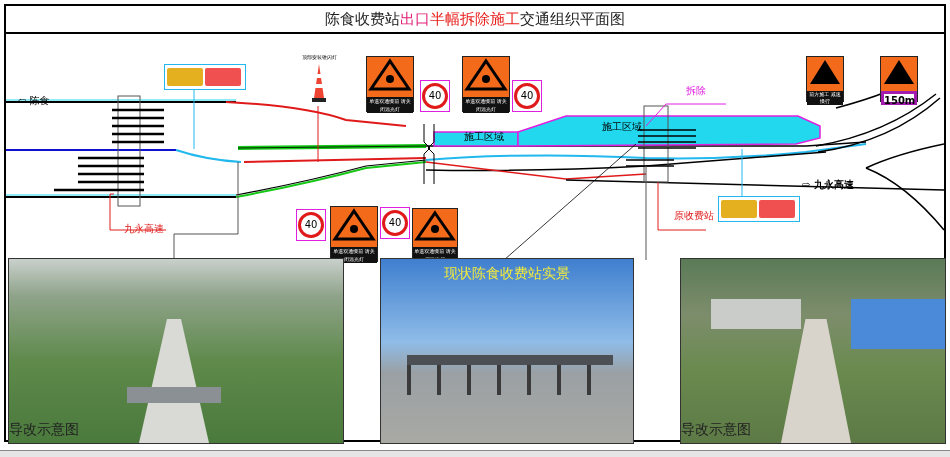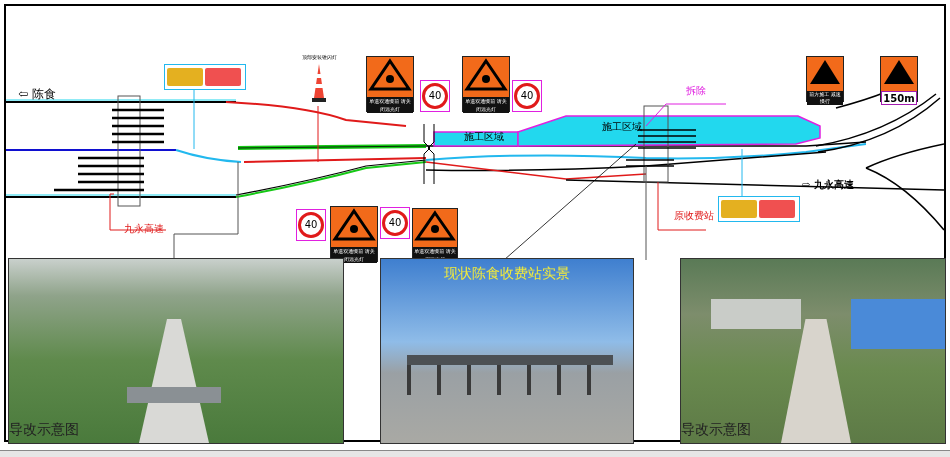--- a/index.html
+++ b/index.html
@@ -13,20 +13,23 @@
   .photo { position:absolute; border:1px solid #333; overflow:hidden; }
   .photo .caption { position:absolute; left:0; right:0; bottom:4px; font-family:"DejaVu Serif", serif; font-size:14px; color:#222; }
   .photo .caption-top { position:absolute; left:0; right:0; top:6px; text-align:center; font-family:"DejaVu Serif", serif; font-size:14px; color:#f2ea3a; }
   .sign { position:absolute; }
   .bottom-strip { position:absolute; left:0; top:450px; width:950px; height:7px; background:#e6e6e6; border-top:1px solid #888; }
 </style>
 </head>
 <body>
 
 <div class="frame">
+  <div class="title-bar">
+    <span>陈食收费站</span><span class="hl">出口</span><span class="hl2">半幅拆除施工</span><span>交通组织平面图</span>
+  </div>
 
   <div class="plan">
     <svg width="938" height="226" viewBox="0 0 938 226">
 
       <line x1="0" y1="68" x2="230" y2="68" stroke="#000" stroke-width="2"></line>
       <line x1="0" y1="66" x2="230" y2="66" stroke="#22d8ee" stroke-width="1.2"></line>
       <path d="M220 68 Q 300 72 340 86 L 400 92" stroke="#e01a1a" stroke-width="2" fill="none"></path>
 
       <line x1="0" y1="163" x2="230" y2="163" stroke="#000" stroke-width="2"></line>
       <line x1="0" y1="161" x2="230" y2="161" stroke="#22d8ee" stroke-width="1.2"></line>
@@ -87,21 +90,21 @@
       <path d="M630 110 L 498 226" stroke="#000" stroke-width="0.8" fill="none"></path>
       <path d="M640 92 L 660 70 L 720 70" stroke="#e020e0" stroke-width="1" fill="none"></path>
       <line x1="188" y1="48" x2="188" y2="115" stroke="#22b8ee" stroke-width="1"></line>
       <line x1="736" y1="115" x2="736" y2="164" stroke="#22b8ee" stroke-width="1"></line>
       <line x1="312" y1="72" x2="312" y2="128" stroke="#e01a1a" stroke-width="1"></line>
 
       <path d="M418 90 L 418 108 L 424 114 L 418 120 L 418 150" stroke="#000" stroke-width="1" fill="none"></path>
       <path d="M428 90 L 428 108 L 422 114 L 428 120 L 428 150" stroke="#000" stroke-width="1" fill="none"></path>
     </svg>
 
-    <div class="lbl" style="left:12px; top:52px; font-size:12px;">⇦ <span>陈食</span></div>
+    <div class="lbl" style="left:12px; top:60px; font-size:10px;">⇦ <span>陈食</span></div>
     <div class="lbl" style="left:796px; top:144px;font-weight:bold;">⇨ <span>九永高速</span></div>
     <div class="lbl" style="left:118px; top:188px; color:#e01a1a;">九永高速</div>
     <div class="lbl" style="left:668px; top:175px; color:#e01a1a;">原收费站</div>
     <div class="lbl" style="left:680px; top:50px; color:#e020e0;">拆除</div>
     <div class="lbl" style="left:458px; top:96px; font-size:10px;">施工区域</div>
     <div class="lbl" style="left:596px; top:86px; font-size:10px;">施工区域</div>
     <div class="lbl" style="left:296px; top:20px; font-size:5px;">顶部安装锥闪灯</div>
 
     
     <div class="sign" style="left:306px; top:28px; width:14px; height:40px;">
@@ -155,21 +158,21 @@
     <div class="sign" style="left:800px; top:22px; width:36px; height:44px; background:#f26a1a; border:1px solid #222;">
       <svg width="36" height="30">
           <polygon points="18,3 33,27 3,27" fill="#000"></polygon>
         </svg>
       <div style="background:#111;color:#fff;font-size:5px;line-height:7px;text-align:center;height:14px;">前方施工 减速慢行</div>
     </div>
     <div class="sign" style="left:874px; top:22px; width:36px; height:44px; background:#f26a1a; border:1px solid #222;">
       <svg width="36" height="30">
           <polygon points="18,3 33,27 3,27" fill="#000"></polygon>
         </svg>
-      <div style="background:#fff;color:#000;font-size:10px;font-weight:bold;line-height:14px;text-align:center;height:14px;border:1px solid #a21caf;box-sizing:border-box;">150m</div>
+      <div style="background:#fff;color:#000;font-size:10px;font-weight:bold;line-height:14px;text-align:center;height:14px;border:3px solid #a21caf;box-sizing:border-box;">150m</div>
     </div>
 
     
     <div class="sign" style="left:414px; top:46px; width:28px; height:30px; border:1px solid #e020e0; background:#fff;">
       <div style="margin:2px auto;width:20px;height:20px;border:3px solid #e01a1a;border-radius:50%;font-size:10px;line-height:20px;text-align:center;">40</div>
     </div>
     <div class="sign" style="left:506px; top:46px; width:28px; height:30px; border:1px solid #e020e0; background:#fff;">
       <div style="margin:2px auto;width:20px;height:20px;border:3px solid #e01a1a;border-radius:50%;font-size:10px;line-height:20px;text-align:center;">40</div>
     </div>
     <div class="sign" style="left:290px; top:175px; width:28px; height:30px; border:1px solid #e020e0; background:#fff;">

